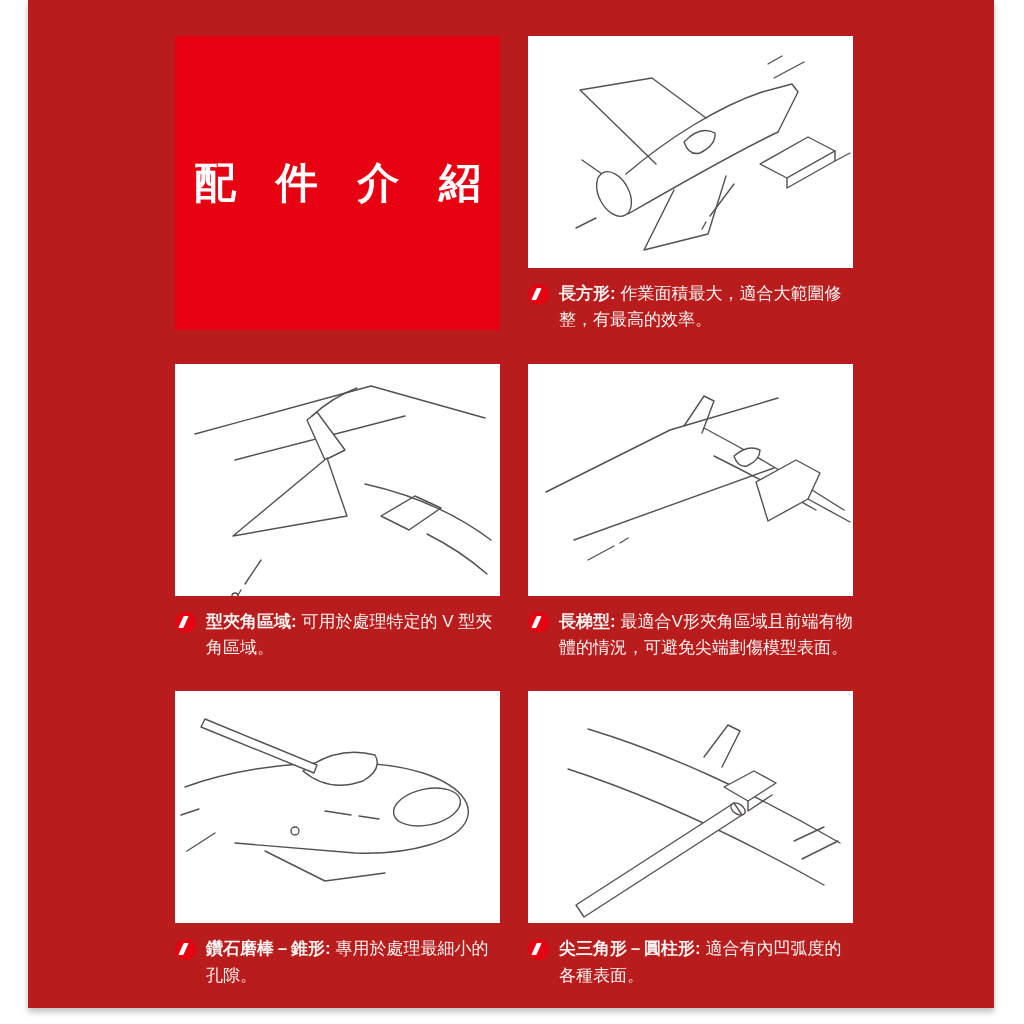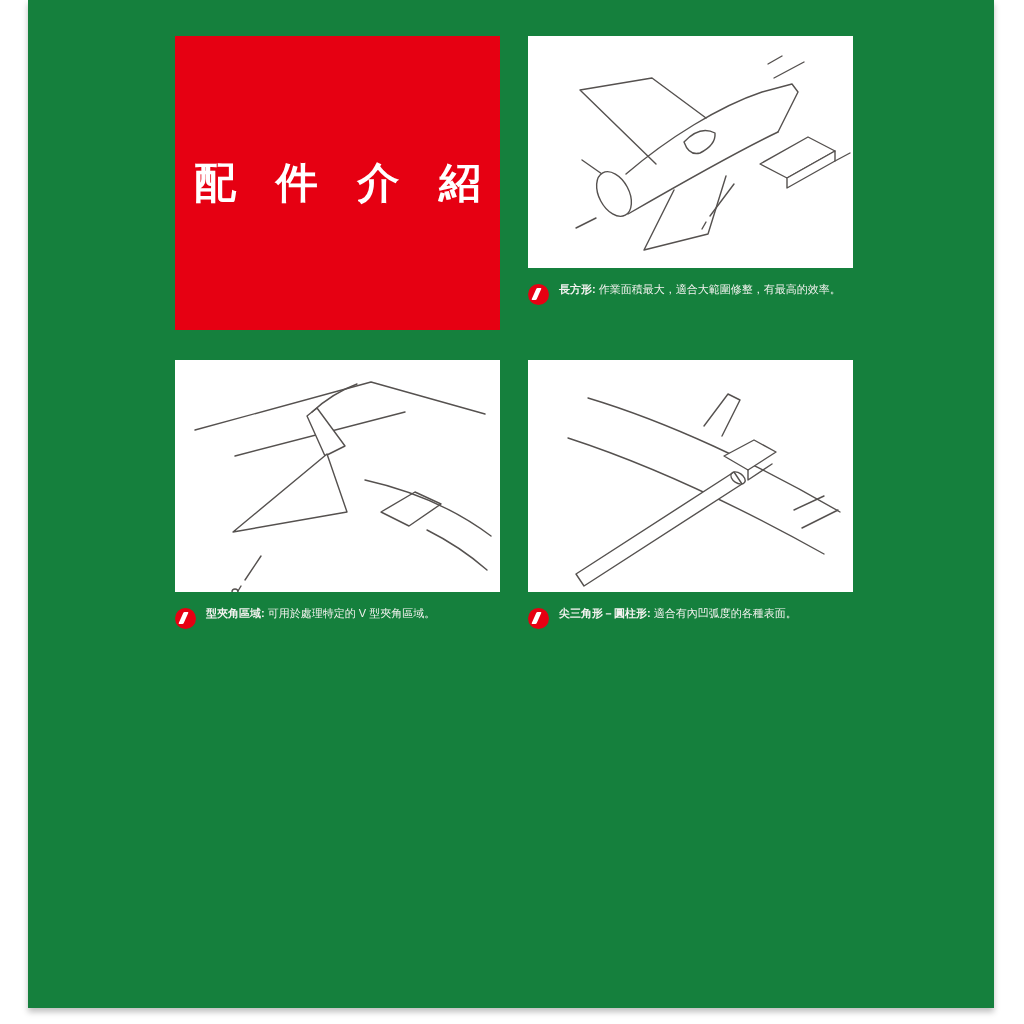--- a/index.html
+++ b/index.html
@@ -3,21 +3,21 @@
 <meta charset="utf-8">
 <style>
   html,body{margin:0;padding:0;}
   body{
     width:1024px;height:1024px;position:relative;overflow:hidden;
     background:#ffffff;
     font-family:"Liberation Sans","DejaVu Sans",sans-serif;
   }
   .board{
     position:absolute;left:28px;right:30px;top:0;bottom:16px;
-    background:#15803d;
+    background:#b91c1c;
     box-shadow:0 4px 6px rgba(0,0,0,.25);
   }
   .grid{
     position:absolute;left:147px;top:36px;
     display:grid;
     grid-template-columns:325px 325px;
     column-gap:28px;row-gap:30px;
   }
   .cell{width:325px;display:flex;flex-direction:column;align-items:stretch;}
   .panel{
@@ -27,21 +27,21 @@
   .red-block{
     background:#e60012;height:294px;
     display:flex;align-items:center;justify-content:center;
   }
   .red-block .title{
     color:#ffffff;font-size:42px;font-weight:bold;
     letter-spacing:14px;text-indent:14px;white-space:nowrap;
   }
   .caption{
     margin-top:13px;display:flex;gap:10px;align-items:flex-start;
-    color:#f4f2f0;font-size:11px;line-height:1.55;
+    color:#f4f2f0;font-size:17px;line-height:1.55;
   }
   .logo{
     flex:none;width:21px;height:21px;margin-top:3px;border-radius:50%;
     background:#e60012;position:relative;
   }
   .logo::after{
     content:"";position:absolute;left:6px;top:4px;width:5px;height:12px;
     background:#ffffff;transform:skewX(-24deg);border-radius:1px;
   }
   .caption .txt{margin:0;}
@@ -98,21 +98,58 @@
           <path class="sketch" d="M86 196 l-16 24 m-4 6 l-3 5"></path>
           <circle class="sketch" cx="60" cy="232" r="3"></circle>
         </svg>
       </div>
       <div class="caption">
         <span class="logo"></span>
         <p class="txt"><b>型夾角區域:</b> <span>可用於處理特定的 V 型夾角區域。</span></p>
       </div>
     </div>
 
+    <div class="cell">
+      <div class="panel">
+        <svg viewBox="0 0 325 232">
+          <path class="sketch" d="M18 128 L142 66 L250 34"></path>
+          <path class="sketch" d="M46 176 C120 150 190 124 246 104"></path>
+          <path class="sketch" d="M156 62 l20 -30 l10 5 l-12 32"></path>
+          <path class="sketch" d="M176 64 C214 84 252 106 284 126 L316 146"></path>
+          <path class="sketch" d="M186 92 C222 110 256 128 288 146"></path>
+          <path class="sketch-fill" d="M206 92 q14 -12 26 -6 q0 10 -13 16 q-9 2 -13 -10 z"></path>
+          <path class="sketch-fill" d="M228 118 l40 -22 l24 13 l-12 26 l-40 22 z"></path>
+          <path class="sketch" d="M280 135 L322 158"></path>
+          <path class="sketch" d="M60 196 l26 -14 m6 -3 l8 -5"></path>
+        </svg>
+      </div>
+      <div class="caption">
+        <span class="logo"></span>
+        <p class="txt"><b>長梯型:</b> <span>最適合V形夾角區域且前端有物體的情況，可避免尖端劃傷模型表面。</span></p>
+      </div>
+    </div>
 
+    <div class="cell">
+      <div class="panel">
+        <svg viewBox="0 0 325 232">
+          <path class="sketch" d="M10 96 C80 70 190 64 248 82 C284 94 298 112 292 128 C284 150 236 164 180 162 L60 152"></path>
+          <ellipse class="sketch" cx="252" cy="116" rx="34" ry="18" transform="rotate(-12 252 116)"></ellipse>
+          <path class="sketch-fill" d="M128 80 q34 -26 72 -16 q8 14 -12 26 q-34 12 -60 -10 z"></path>
+          <path class="sketch" d="M24 118 L6 124 M40 142 L12 160"></path>
+          <path class="sketch" d="M90 160 L150 190 L210 182"></path>
+          <path class="sketch-fill" d="M30 28 L142 74 l-3 8 L26 36 z"></path>
+          <path class="sketch" d="M150 120 l26 4 m8 1 l20 3"></path>
+          <circle class="sketch" cx="120" cy="140" r="4"></circle>
+        </svg>
+      </div>
+      <div class="caption">
+        <span class="logo"></span>
+        <p class="txt"><b>鑽石磨棒－錐形:</b> <span>專用於處理最細小的孔隙。</span></p>
+      </div>
+    </div>
 
     <div class="cell">
       <div class="panel">
         <svg viewBox="0 0 325 232">
           <path class="sketch" d="M60 38 C140 62 230 104 312 152"></path>
           <path class="sketch" d="M40 78 C120 104 210 146 296 194"></path>
           <path class="sketch" d="M176 66 l24 -32 l12 6 l-18 36"></path>
           <path class="sketch-fill" d="M196 96 l30 -16 l22 12 l-28 18 z"></path>
           <path class="sketch" d="M220 110 l0 10 l24 -16"></path>
           <path class="sketch-fill" d="M48 214 L206 112 l8 12 L56 226 z"></path>

